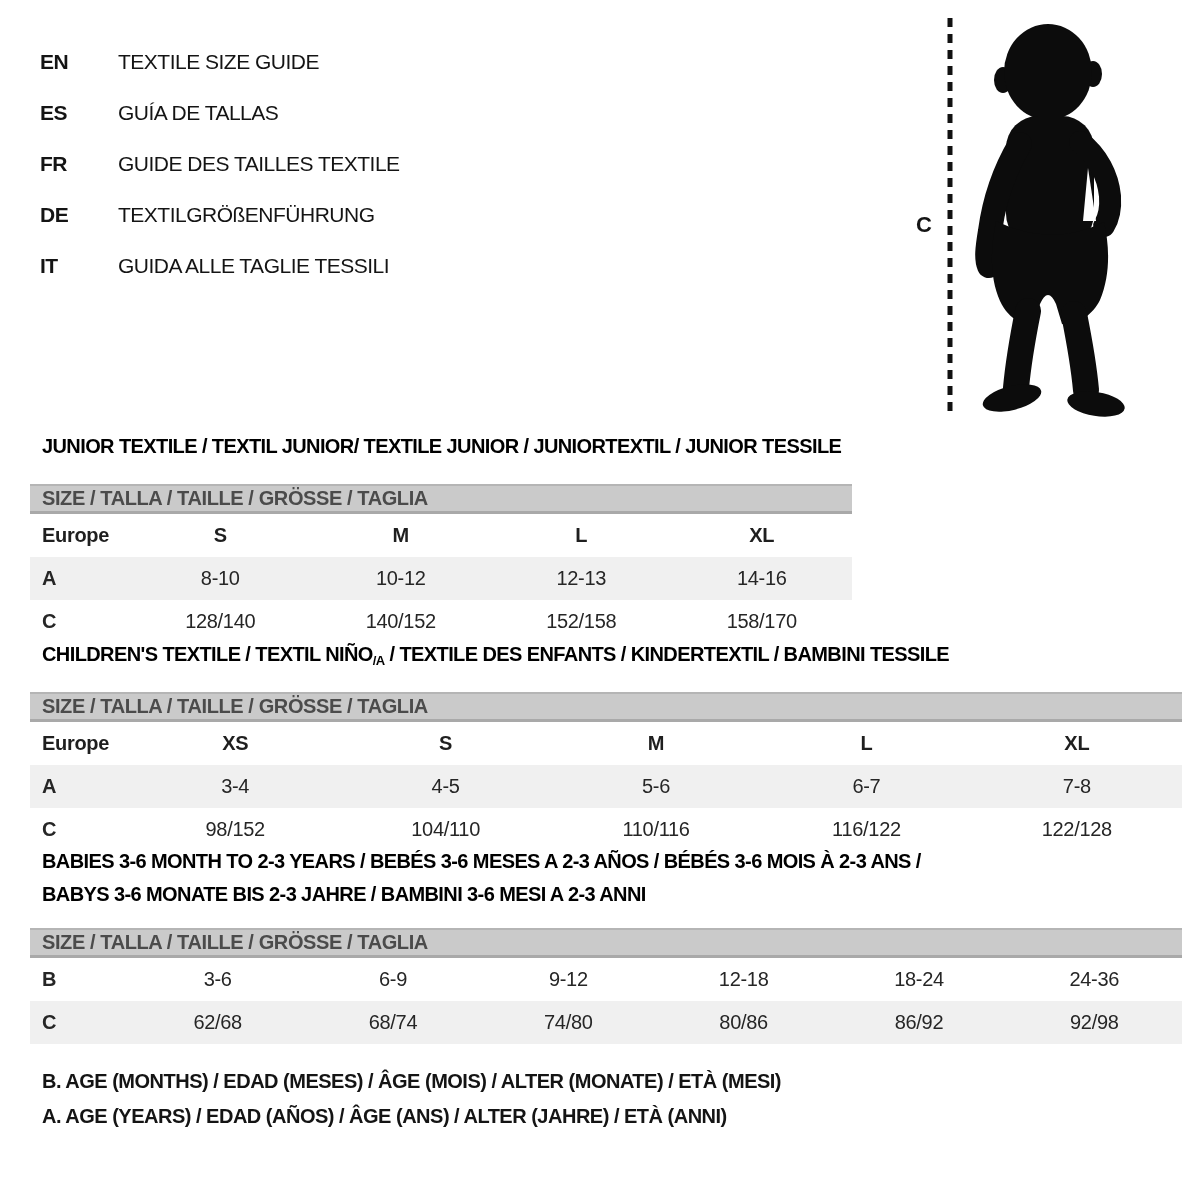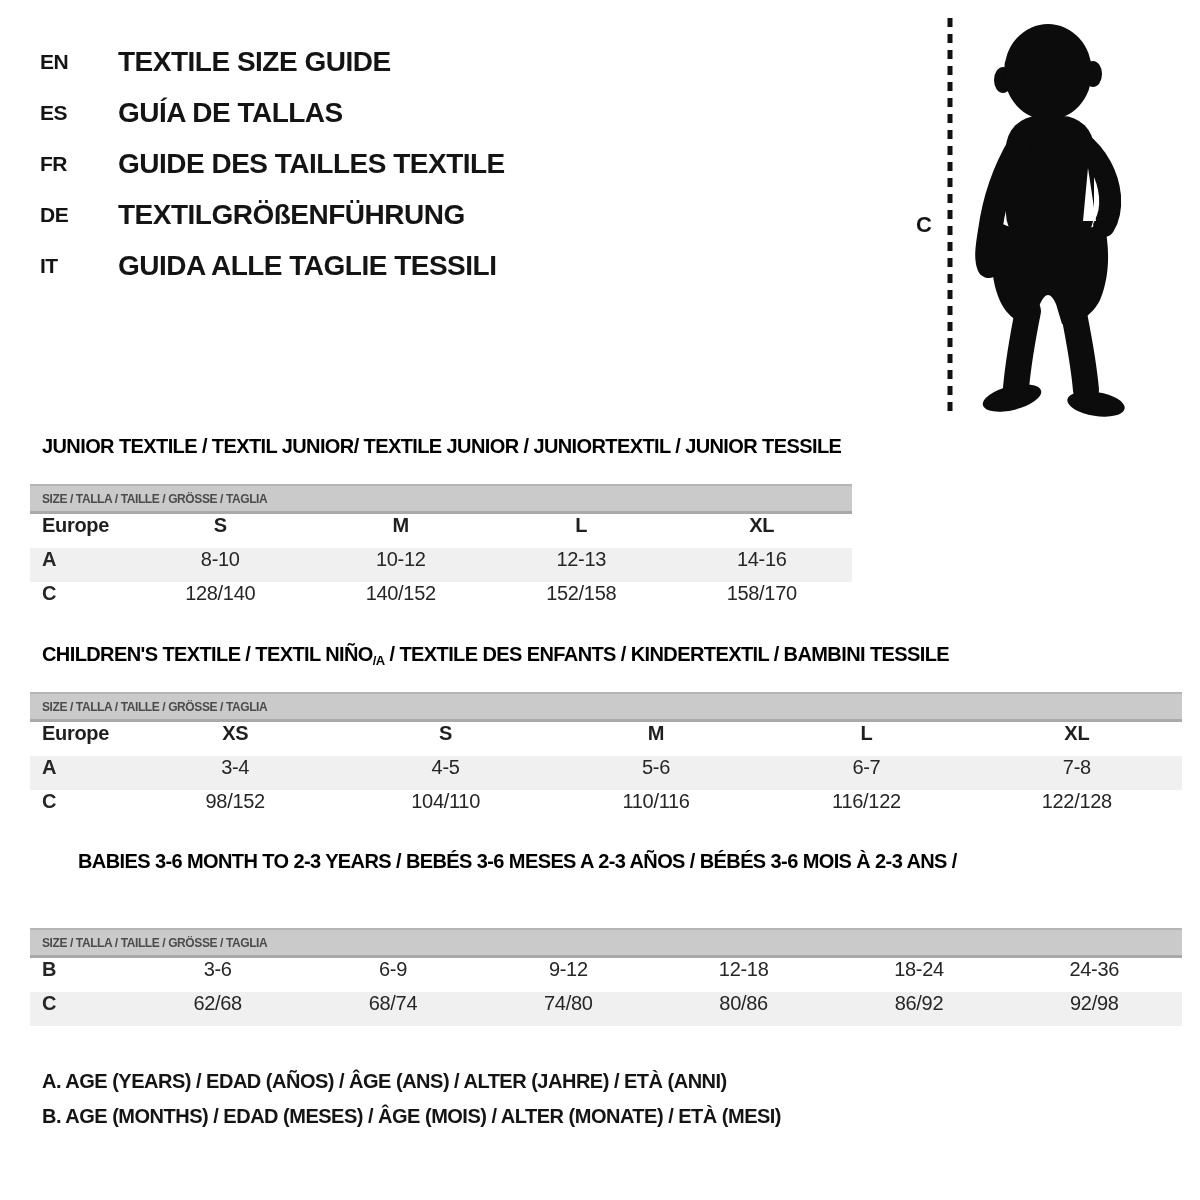--- a/index.html
+++ b/index.html
@@ -6,39 +6,39 @@
   body{
     width:1200px;height:1200px;background:#ffffff;position:relative;overflow:hidden;
     font-family:"Liberation Sans","DejaVu Sans",sans-serif;color:#141414;
   }
   .abs{position:absolute;}
 
   
   .lang-block{position:absolute;left:40px;top:28px;}
   .lang-row{display:flex;height:35px;align-items:center;margin-top:16px;}
   .lang-code{display:inline-block;width:78px;font-weight:700;font-size:21px;letter-spacing:-0.5px;}
-  .lang-title{font-weight:700;font-size:28px;letter-spacing:-0.5px;white-space:nowrap;}
+  .lang-title{font-weight:400;font-size:21px;letter-spacing:-0.5px;white-space:nowrap;}
 
   
   .c-label{position:absolute;left:916px;top:212px;font-weight:700;font-size:22px;}
 
   
   .sec-title{position:absolute;font-weight:700;font-size:20px;letter-spacing:-0.6px;white-space:nowrap;color:#000000;}
   .sec-title .line{height:33px;line-height:33px;}
   .subscript{font-size:13px;vertical-align:-4px;}
 
   
   .size-table{position:absolute;background:#ffffff;}
   .bar{
     box-sizing:border-box;height:30px;background:#cacaca;
     border-top:2px solid #b5b5b5;border-bottom:3px solid #a9a9a9;
     display:flex;align-items:center;padding-left:12px;
-    font-weight:700;font-size:12px;letter-spacing:-0.4px;color:#4b4b4b;white-space:nowrap;
+    font-weight:700;font-size:20px;letter-spacing:-0.4px;color:#4b4b4b;white-space:nowrap;
   }
-  .trow{display:flex;height:34px;font-size:20px;letter-spacing:-0.3px;color:#262626;}
+  .trow{display:flex;height:43px;align-items:center;font-size:20px;letter-spacing:-0.3px;color:#262626;}
   .trow.shaded{background:#f0f0f0;}
   .trow.head{font-weight:700;color:#1f1f1f;}
   .rlabel{width:100px;box-sizing:border-box;padding-left:12px;font-weight:700;}
   .cell{flex:1;text-align:center;}
 
   
   .legend{position:absolute;left:42px;top:1064px;}
   .legend-line{height:35px;line-height:35px;font-weight:700;font-size:20px;letter-spacing:-0.5px;white-space:nowrap;}
 </style>
 </head>
@@ -151,22 +151,23 @@
   <div class="trow">
     <div class="rlabel">C</div>
     <div class="cell">98/152</div>
     <div class="cell">104/110</div>
     <div class="cell">110/116</div>
     <div class="cell">116/122</div>
     <div class="cell">122/128</div>
   </div>
 </div>
 
-<div class="sec-title" style="left:42px;top:845px;margin-left:36px;">
+<div class="sec-title" style="left:42px;top:845px;">
   <div class="line">BABIES 3-6 MONTH TO 2-3 YEARS / BEBÉS 3-6 MESES A 2-3 AÑOS / BÉBÉS 3-6 MOIS À 2-3 ANS /</div>
+  <div class="line">BABYS 3-6 MONATE BIS 2-3 JAHRE / BAMBINI 3-6 MESI A 2-3 ANNI</div>
 </div>
 
 <div class="size-table" style="left:30px;top:928px;width:1152px;">
   <div class="bar">SIZE / TALLA / TAILLE / GRÖSSE / TAGLIA</div>
   <div class="trow">
     <div class="rlabel">B</div>
     <div class="cell">3-6</div>
     <div class="cell">6-9</div>
     <div class="cell">9-12</div>
     <div class="cell">12-18</div>
@@ -178,15 +179,15 @@
     <div class="cell">62/68</div>
     <div class="cell">68/74</div>
     <div class="cell">74/80</div>
     <div class="cell">80/86</div>
     <div class="cell">86/92</div>
     <div class="cell">92/98</div>
   </div>
 </div>
 
 <div class="legend">
+  <div class="legend-line">B. AGE (MONTHS) / EDAD (MESES) / ÂGE (MOIS) / ALTER (MONATE) / ETÀ (MESI)</div>
   <div class="legend-line">A. AGE (YEARS) / EDAD (AÑOS) / ÂGE (ANS) / ALTER (JAHRE) / ETÀ (ANNI)</div>
-  <div class="legend-line">B. AGE (MONTHS) / EDAD (MESES) / ÂGE (MOIS) / ALTER (MONATE) / ETÀ (MESI)</div>
 </div>
 
 </body></html>

